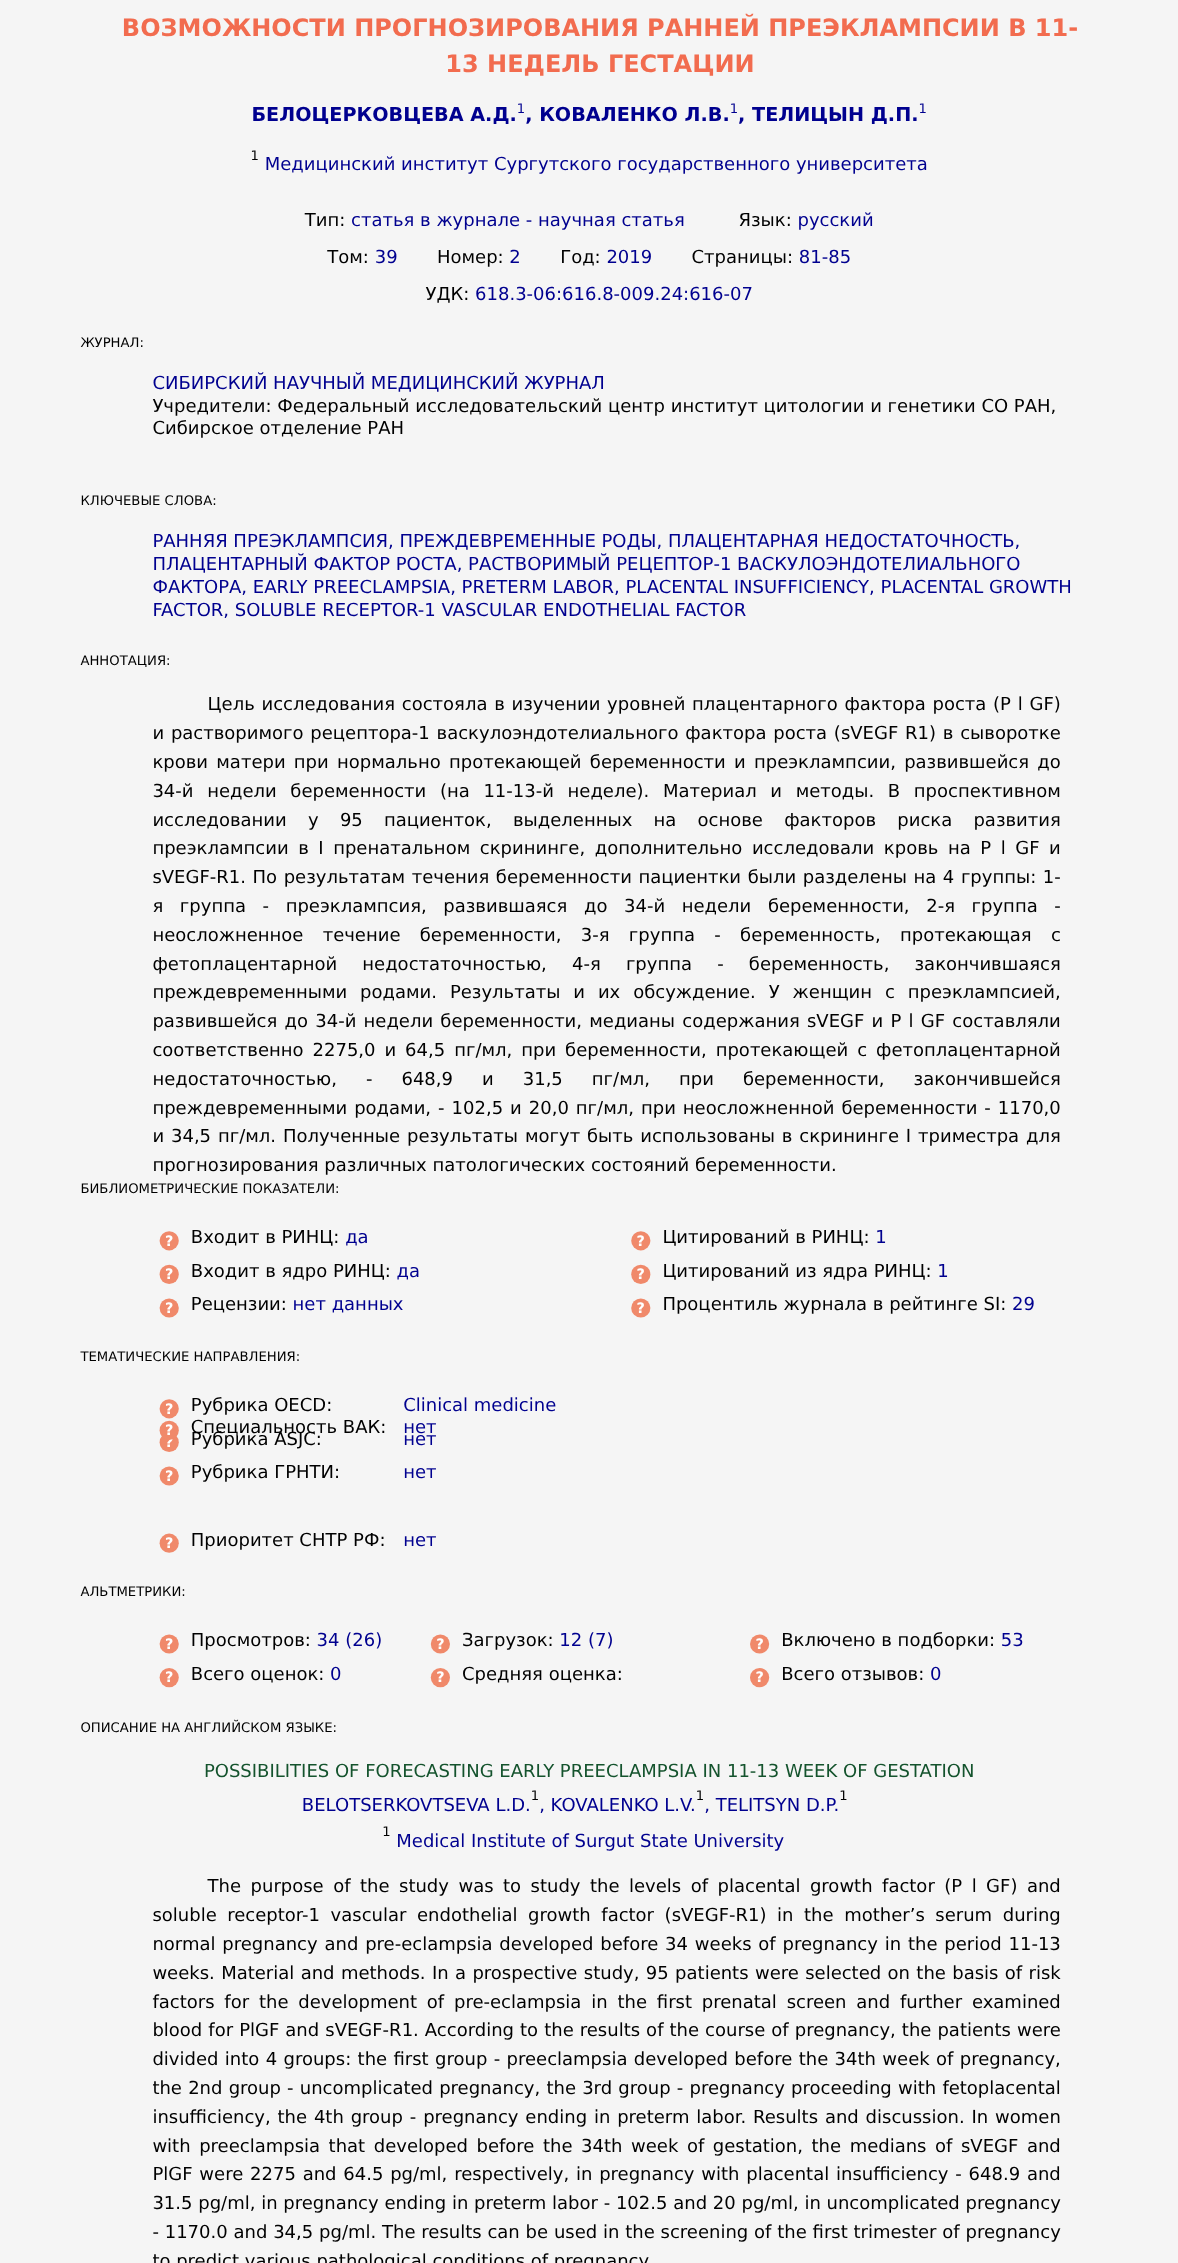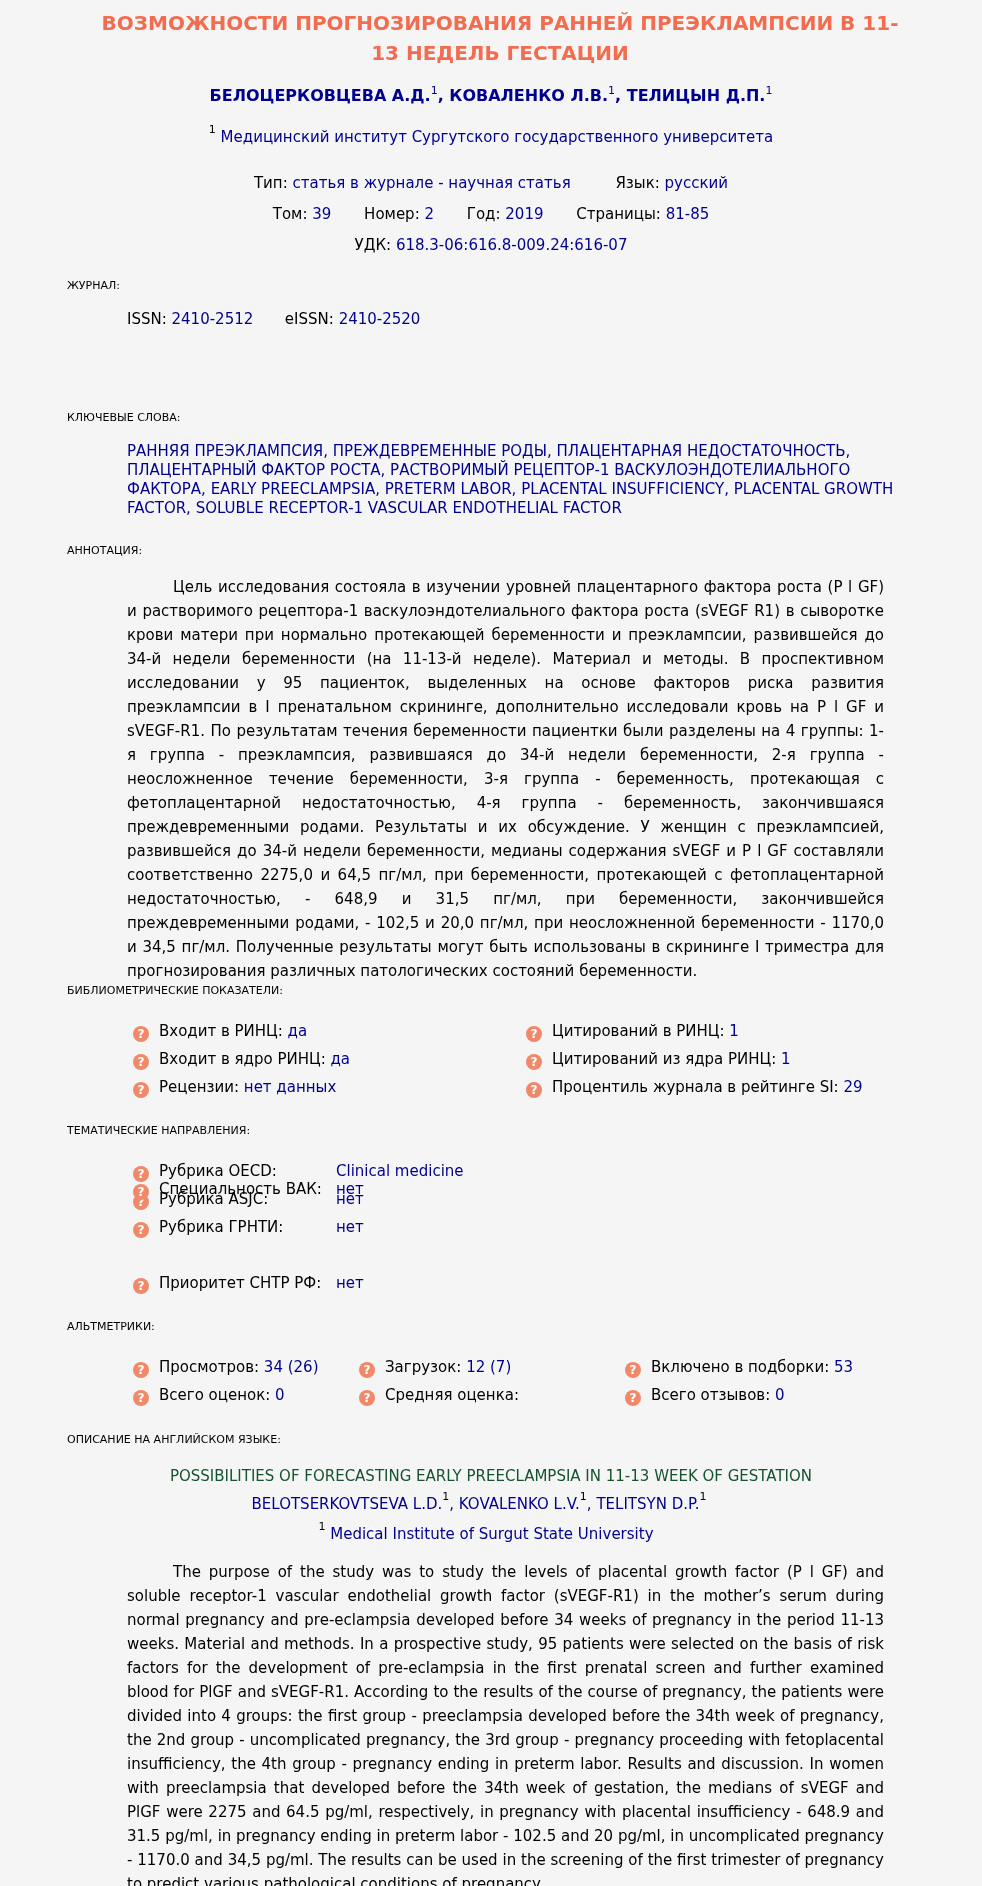--- a/index.html
+++ b/index.html
@@ -70,27 +70,22 @@
     <span class="item"><span>Год:</span> <span class="val">2019</span></span>
     <span class="item"><span>Страницы:</span> <span class="val">81-85</span></span>
   </div>
 
   <div class="meta-row" style="top:235px;">
     <span>УДК:</span> <span class="val">618.3-06:616.8-009.24:616-07</span>
   </div>
 
   <div class="sec-head" style="top:279px;">ЖУРНАЛ:</div>
   <div class="block" style="top:310px;">
-    <div>
-      <span>ISSN:</span>
-      <span class="val">2410-2512</span>
-      <span style="display:inline-block;width:22px;"></span>
-      <span>eISSN:</span>
-      <span class="val">2410-2520</span>
-    </div>
+    <div class="val">СИБИРСКИЙ НАУЧНЫЙ МЕДИЦИНСКИЙ ЖУРНАЛ</div>
+    <div>Учредители: Федеральный исследовательский центр институт цитологии и генетики СО РАН, Сибирское отделение РАН</div>
   </div>
 
   <div class="sec-head" style="top:411px;">КЛЮЧЕВЫЕ СЛОВА:</div>
   <div class="block kw" style="top:442px; width:770px;">РАННЯЯ ПРЕЭКЛАМПСИЯ, ПРЕЖДЕВРЕМЕННЫЕ РОДЫ, ПЛАЦЕНТАРНАЯ НЕДОСТАТОЧНОСТЬ, ПЛАЦЕНТАРНЫЙ ФАКТОР РОСТА, РАСТВОРИМЫЙ РЕЦЕПТОР-1 ВАСКУЛОЭНДОТЕЛИАЛЬНОГО ФАКТОРА, EARLY PREECLAMPSIA, PRETERM LABOR, PLACENTAL INSUFFICIENCY, PLACENTAL GROWTH FACTOR, SOLUBLE RECEPTOR-1 VASCULAR ENDOTHELIAL FACTOR</div>
 
   <div class="sec-head" style="top:544px;">АННОТАЦИЯ:</div>
   <div class="abstract" style="top:575px;">Цель исследования состояла в изучении уровней плацентарного фактора роста (P l GF) и растворимого рецептора-1 васкулоэндотелиального фактора роста (sVEGF R1) в сыворотке крови матери при нормально протекающей беременности и преэклампсии, развившейся до 34-й недели беременности (на 11-13-й неделе). Материал и методы. В проспективном исследовании у 95 пациенток, выделенных на основе факторов риска развития преэклампсии в I пренатальном скрининге, дополнительно исследовали кровь на P l GF и sVEGF-R1. По результатам течения беременности пациентки были разделены на 4 группы: 1-я группа - преэклампсия, развившаяся до 34-й недели беременности, 2-я группа - неосложненное течение беременности, 3-я группа - беременность, протекающая с фетоплацентарной недостаточностью, 4-я группа - беременность, закончившаяся преждевременными родами. Результаты и их обсуждение. У женщин с преэклампсией, развившейся до 34-й недели беременности, медианы содержания sVEGF и P l GF составляли соответственно 2275,0 и 64,5 пг/мл, при беременности, протекающей с фетоплацентарной недостаточностью, - 648,9 и 31,5 пг/мл, при беременности, закончившейся преждевременными родами, - 102,5 и 20,0 пг/мл, при неосложненной беременности - 1170,0 и 34,5 пг/мл. Полученные результаты могут быть использованы в скрининге I триместра для прогнозирования различных патологических состояний беременности.</div>
 
   <div class="sec-head" style="top:984px;">БИБЛИОМЕТРИЧЕСКИЕ ПОКАЗАТЕЛИ:</div>
 

